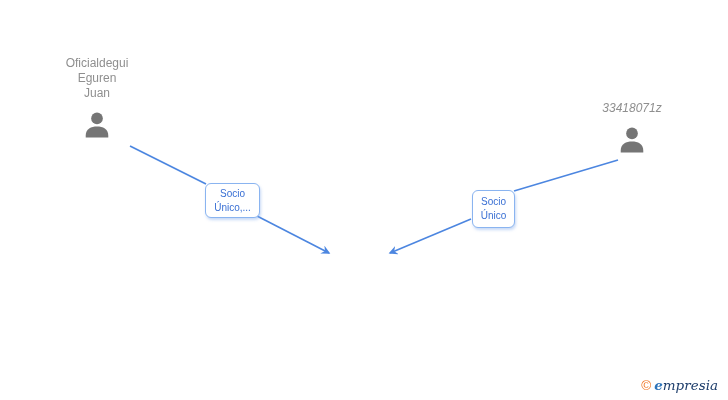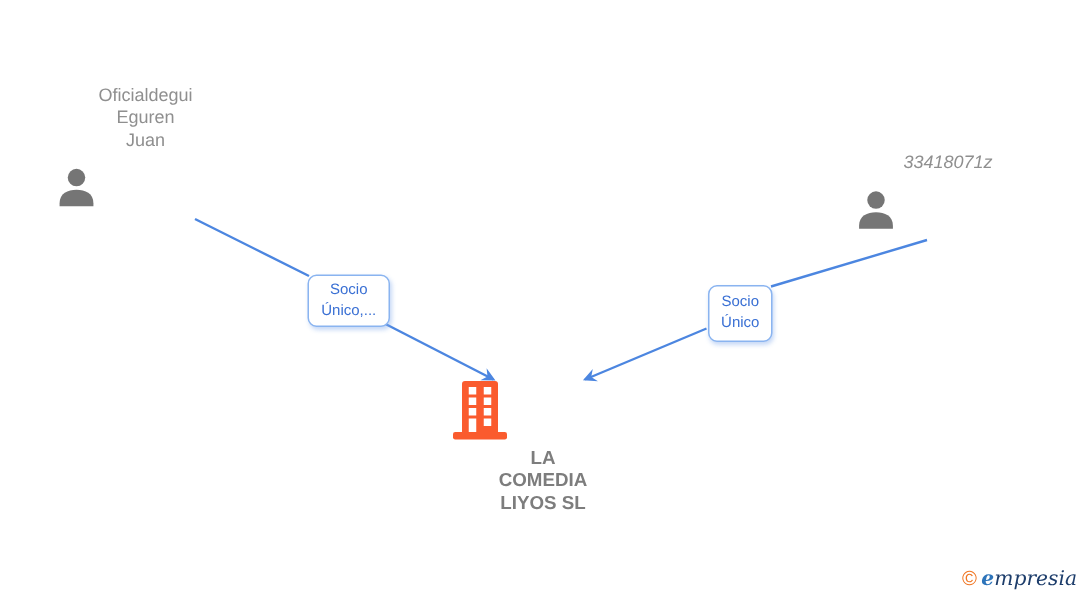--- a/index.html
+++ b/index.html
@@ -19,20 +19,21 @@
   }
   .edge-line {
     stroke: #4c86e0;
     stroke-width: 1.6;
     fill: none;
   }
   .node {
     position: absolute;
     display: flex;
     flex-direction: column;
+    align-items: center;
     cursor: pointer;
   }
   .person-name {
     color: #8f8f8f;
     font-size: 12px;
     line-height: 15px;
     text-align: center;
     white-space: pre-line;
   }
   .person-icon-wrap { margin-top: 10px; line-height: 0; }
@@ -118,39 +119,20 @@
   <div class="node" style="left:570px; top:101px; width:124px;font-style:italic;">
     <div class="person-name">33418071z</div>
     <span class="person-icon-wrap">
       <svg width="28" height="28" viewBox="0 0 36 36">
         <circle cx="18" cy="9.5" r="7.5" fill="#757575"></circle>
         <path d="M3.5,34 v-2.5 c0,-8.5 7,-11.5 14.5,-11.5 s14.5,3 14.5,11.5 v2.5 z" fill="#757575"></path>
       </svg>
     </span>
   </div>
 
-  <div class="node" style="left:302px; top:254px; width:120px;">
-    <span class="building-icon-wrap">
-      <svg width="36" height="40" viewBox="0 0 36 40">
-        <rect x="6" y="0" width="24" height="37" rx="2" fill="#fa5b2e"></rect>
-        <rect x="0" y="34" width="36" height="5" rx="1.5" fill="#fa5b2e"></rect>
-        <rect x="10.5" y="4" width="5" height="5" fill="#ffffff"></rect>
-        <rect x="20.5" y="4" width="5" height="5" fill="#ffffff"></rect>
-        <rect x="10.5" y="11" width="5" height="5" fill="#ffffff"></rect>
-        <rect x="20.5" y="11" width="5" height="5" fill="#ffffff"></rect>
-        <rect x="10.5" y="18" width="5" height="5" fill="#ffffff"></rect>
-        <rect x="20.5" y="18" width="5" height="5" fill="#ffffff"></rect>
-        <rect x="10.5" y="25" width="5" height="9" fill="#ffffff"></rect>
-        <rect x="20.5" y="25" width="5" height="5" fill="#ffffff"></rect>
-      </svg>
-    </span>
-    <div class="company-name">LA
-COMEDIA
-LIYOS SL</div>
-  </div>
 
   <div class="edge-label" style="left:205px; top:183px; width:53px; height:33px;">
     <span class="edge-label-text">Socio
 Único,...</span>
   </div>
 
   <div class="edge-label" style="left:472px; top:190px; width:41px; height:36px;">
     <span class="edge-label-text">Socio
 Único</span>
   </div>

